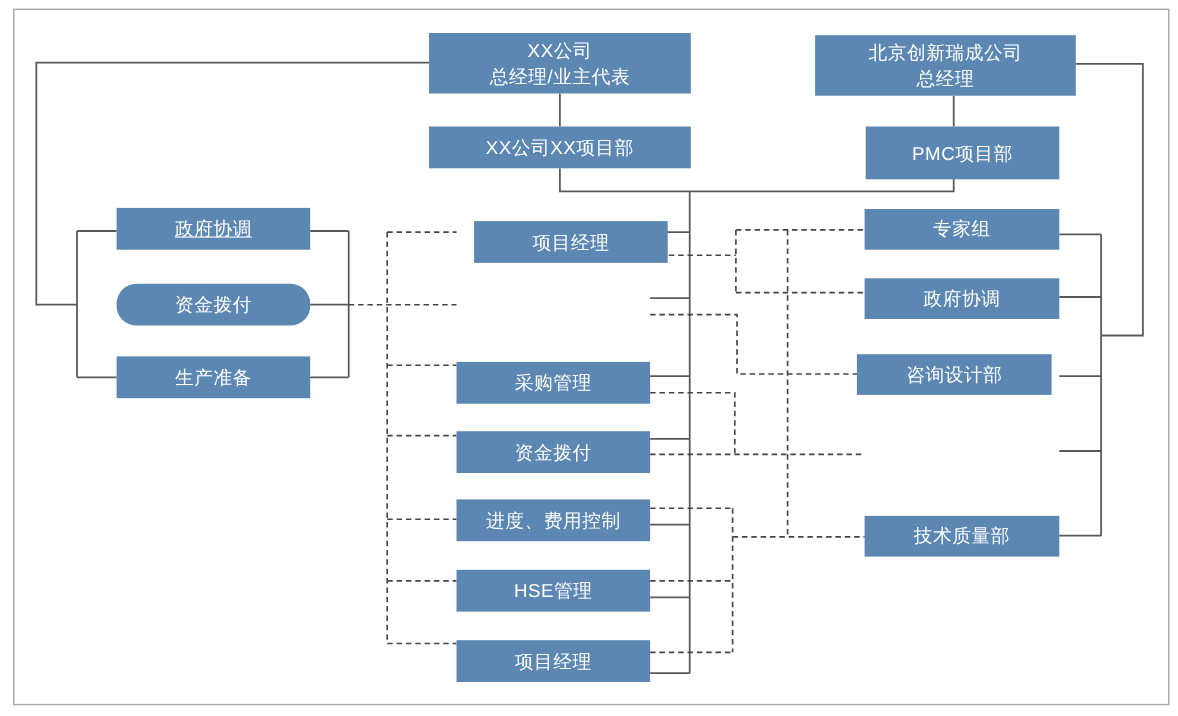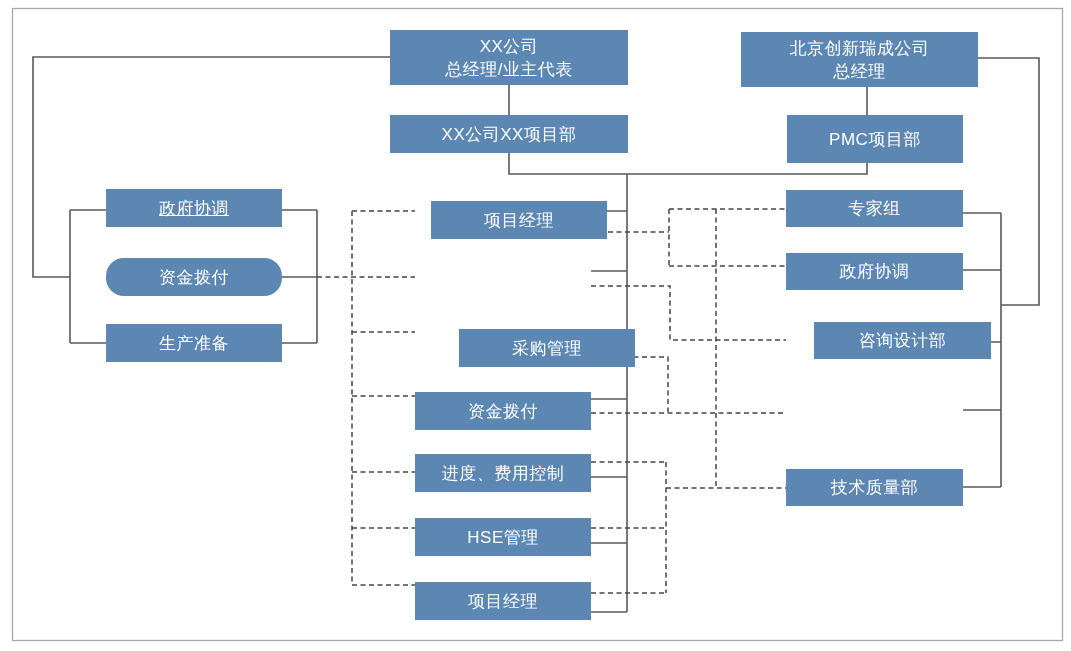--- a/index.html
+++ b/index.html
@@ -74,24 +74,24 @@
 
   <div class="box" style="left:390px; top:115px; width:238px; height:38px;">XX公司XX项目部</div>
 
   <div class="box" style="left:787px; top:115px; width:176px; height:48px;">PMC项目部</div>
 
   <div class="box w176" style="left:106px; top:189px;text-decoration:underline;">政府协调</div>
   <div class="box w176" style="left:106px; top:258px;border-radius:18px;">资金拨付</div>
   <div class="box w176" style="left:106px; top:324px;">生产准备</div>
 
   <div class="box w176" style="left:415px; top:201px;margin-left:16px;">项目经理</div>
-  <div class="box w176" style="left:415px; top:329px;margin-left:44px;">采购管理</div>
+  <div class="box w176" style="left:415px; top:329px;">采购管理</div>
   <div class="box w176" style="left:415px; top:392px;">资金拨付</div>
   <div class="box w176" style="left:415px; top:454px;">进度、费用控制</div>
   <div class="box w176" style="left:415px; top:518px;text-align:center;">HSE管理</div>
   <div class="box w176" style="left:415px; top:582px;">项目经理</div>
 
   <div class="box w177" style="left:786px; top:190px;">专家组</div>
   <div class="box w177" style="left:786px; top:253px;">政府协调</div>
-  <div class="box w177" style="left:814px; top:322px;">咨询设计部</div>
+  <div class="box w177" style="left:779px; top:322px;">咨询设计部</div>
   <div class="box w177" style="left:786px; top:469px;">技术质量部</div>
 
 </div>
 
 </body></html>

